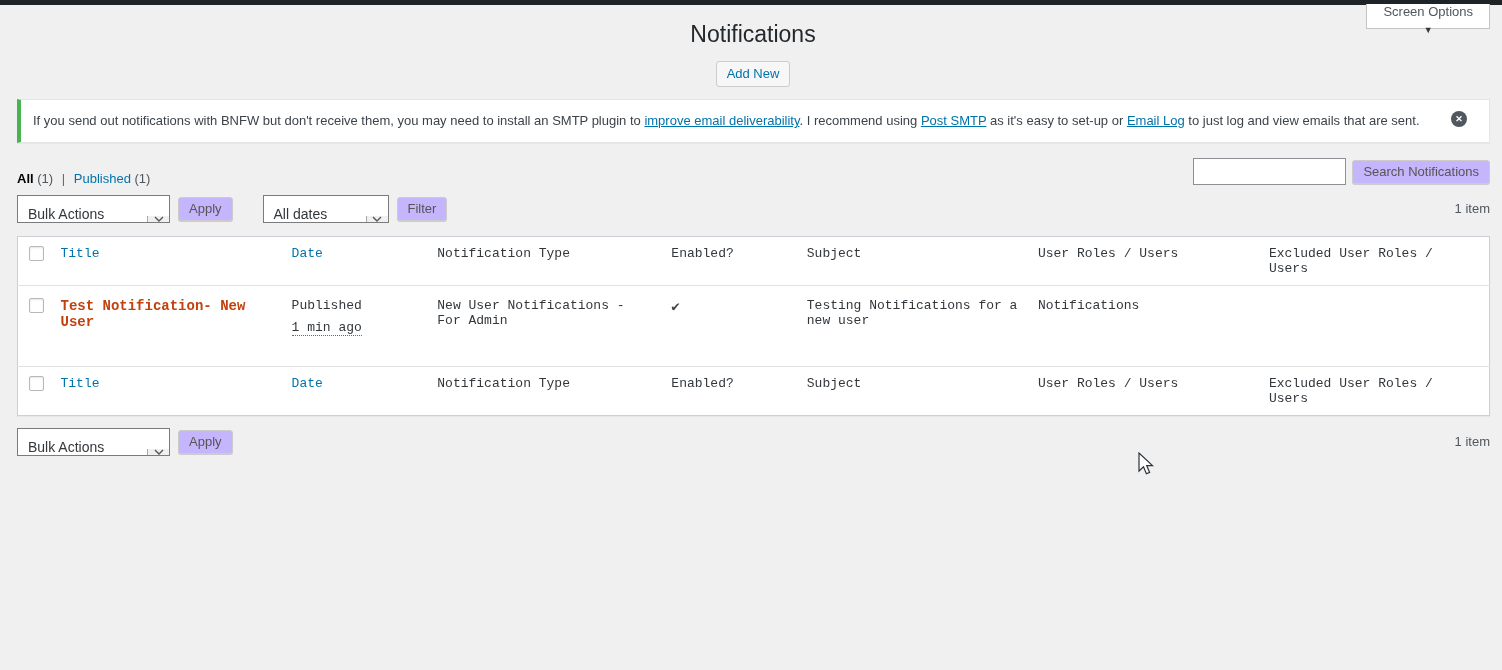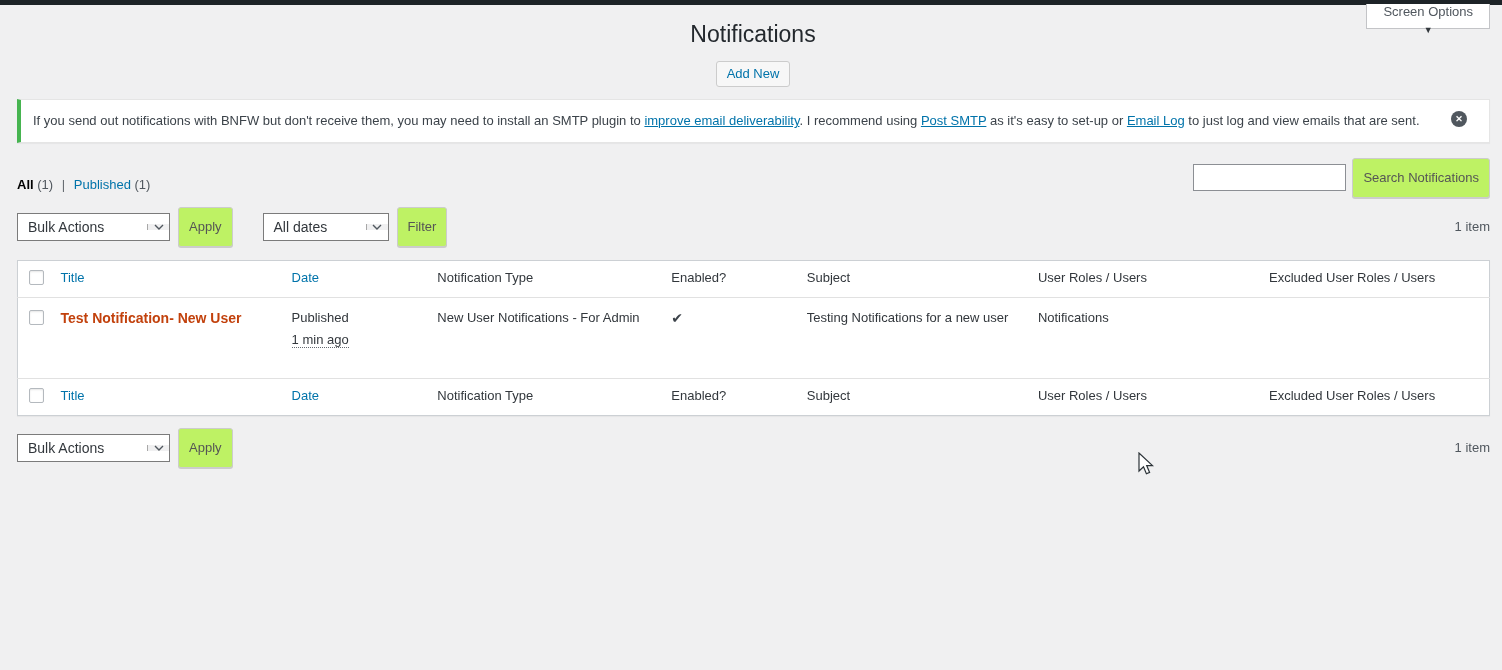--- a/index.html
+++ b/index.html
@@ -58,48 +58,48 @@
   .subsubsub a { color:#0073aa; }
   .subsubsub .sep { color:#dcdcde; margin:0 5px; color:#646970; }
 
   .search-box { display:flex; gap:6px; align-items:center; }
   .search-input {
     width:153px; height:27px; border:1px solid #8c8f94; background:#fff;
     padding:0 6px; font-size:13px; font-family:"Liberation Sans",sans-serif;
   }
   .button {
     display:inline-flex; align-items:center; justify-content:center;
-    height:40px; padding:0 10px;
-    background:#bef264; border:1px solid #ccc; border-radius:3px;
+    height:24px; padding:0 10px;
+    background:#c4b5fd; border:1px solid #ccc; border-radius:3px;
     box-shadow:0 1px 0 #ccc; color:#555; font-size:13px;
     cursor:pointer; white-space:nowrap; font-family:"Liberation Sans",sans-serif;
   }
 
   .tablenav { display:flex; justify-content:space-between; align-items:center; margin-top:9px; }
   .tablenav .actions { display:flex; gap:8px; align-items:center; }
   .actions .gap { width:14px; }
   .wselect {
-    display:inline-flex; align-items:center; height:28px;
+    display:inline-flex; align-items:flex-end; height:28px;
     background:#fff; border:1px solid #7b7b7b; cursor:pointer;
   }
   .wselect .label { display:flex; align-items:center; padding:0 10px; font-size:14px; color:#32373c; }
   .wselect .arrow {
     width:22px; margin-left:auto; background:#f0f0f1; border-left:1px solid #a8a8a8;
     display:flex; align-items:center; justify-content:center; color:#50575e;
   }
   .wselect.bulk { width:153px; }
   .wselect.dates { width:126px; }
   .item-count { color:#50575e; font-size:13px; }
 
   table.wp-list-table {
     width:100%; margin-top:13px; border-collapse:collapse;
     background:#fff; border:1px solid #ccd0d4; box-shadow:0 1px 1px rgba(0,0,0,.04);
     table-layout:fixed;
   }
-  .wp-list-table th, .wp-list-table td { text-align:left; font-weight:400; vertical-align:top; }
+  .wp-list-table th, .wp-list-table td { text-align:left; font-weight:400; vertical-align:top;font-family:Liberation Mono, monospace; }
   .wp-list-table thead th, .wp-list-table tfoot th { padding:9px 10px; font-size:13px; color:#32373c; }
   .wp-list-table thead th { border-bottom:1px solid #e1e1e1; }
   .wp-list-table tfoot th { border-top:1px solid #e1e1e1; }
   .wp-list-table tbody td { padding:12px 10px 30px 10px; font-size:13px; color:#32373c; border-bottom:1px solid #e1e1e1; }
   .wp-list-table th.sortable a { color:#0073aa; }
   .check-col { width:33px; }
   .checkbox {
     display:inline-block; width:15px; height:15px; margin-left:1px;
     background:#fff; border:1px solid #b4b9be; border-radius:2px;
     box-shadow:inset 0 1px 2px rgba(0,0,0,.1); cursor:pointer;

